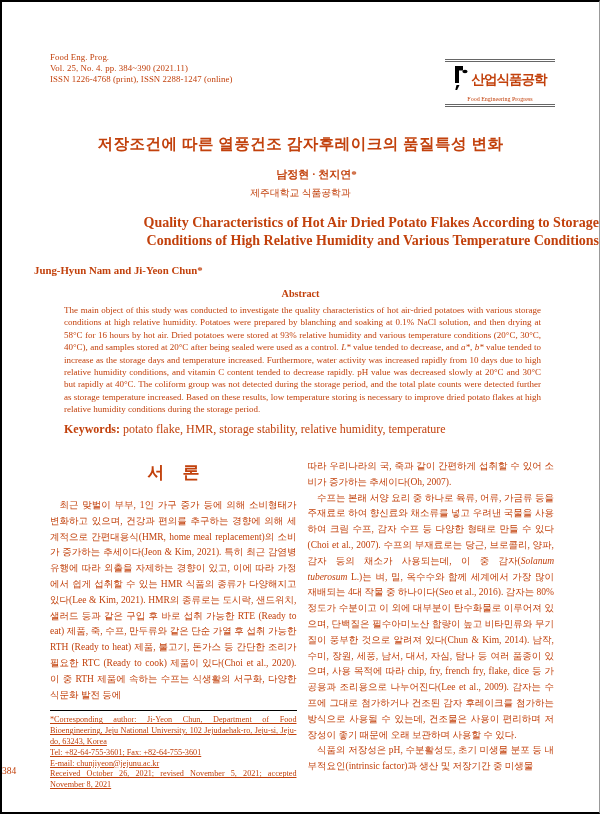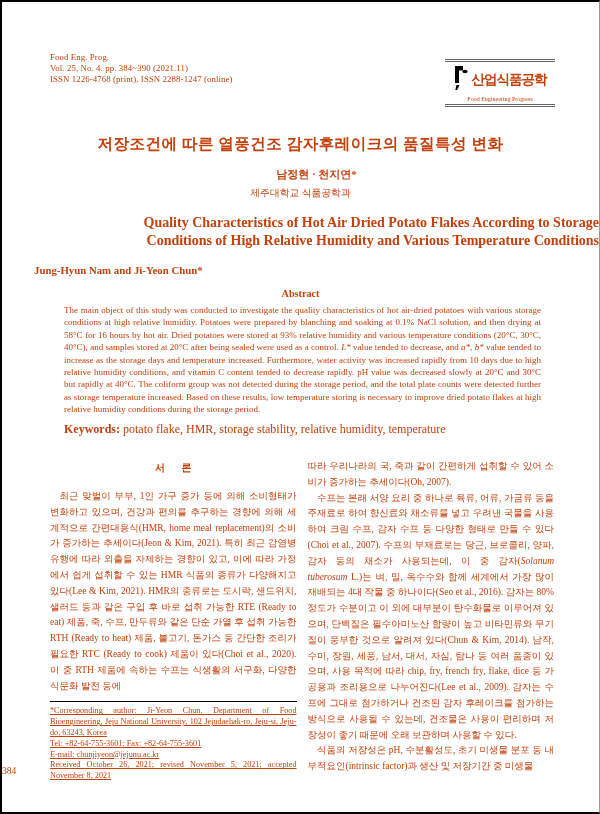--- a/index.html
+++ b/index.html
@@ -48,21 +48,21 @@
   .keywords{margin:7px 58px 0 62px;font-size:12px;line-height:12.4px;}
   .keywords b{font-weight:bold;}
   
   .columns{
     display:flex;gap:11px;
     padding:0 45px 0 48px;
     margin-top:24px;
   }
   .col{flex:1;min-width:0;}
   .intro-head{
-    text-align:center;font-size:10px;font-weight:bold;
+    text-align:center;font-size:17px;font-weight:bold;
     word-spacing:14px;margin:2px 0 14px 0;
   }
   .col p{
     margin:0;font-size:9.5px;line-height:15.8px;
     text-align:justify;text-indent:1em;
   }
   .col p.noindent{text-indent:0;}
   .footnote{
     margin-top:7px;border-top:1px solid #000;padding-top:4px;
     font-size:8.2px;line-height:10.8px;text-align:justify;text-decoration:underline;

